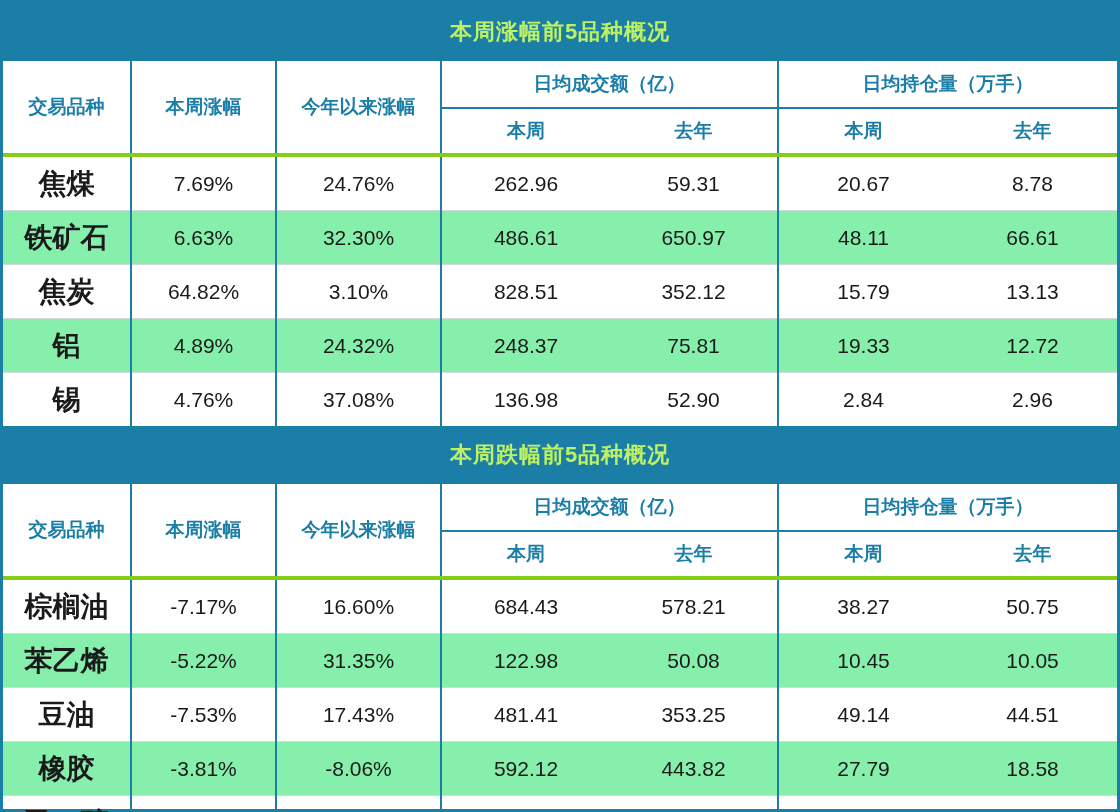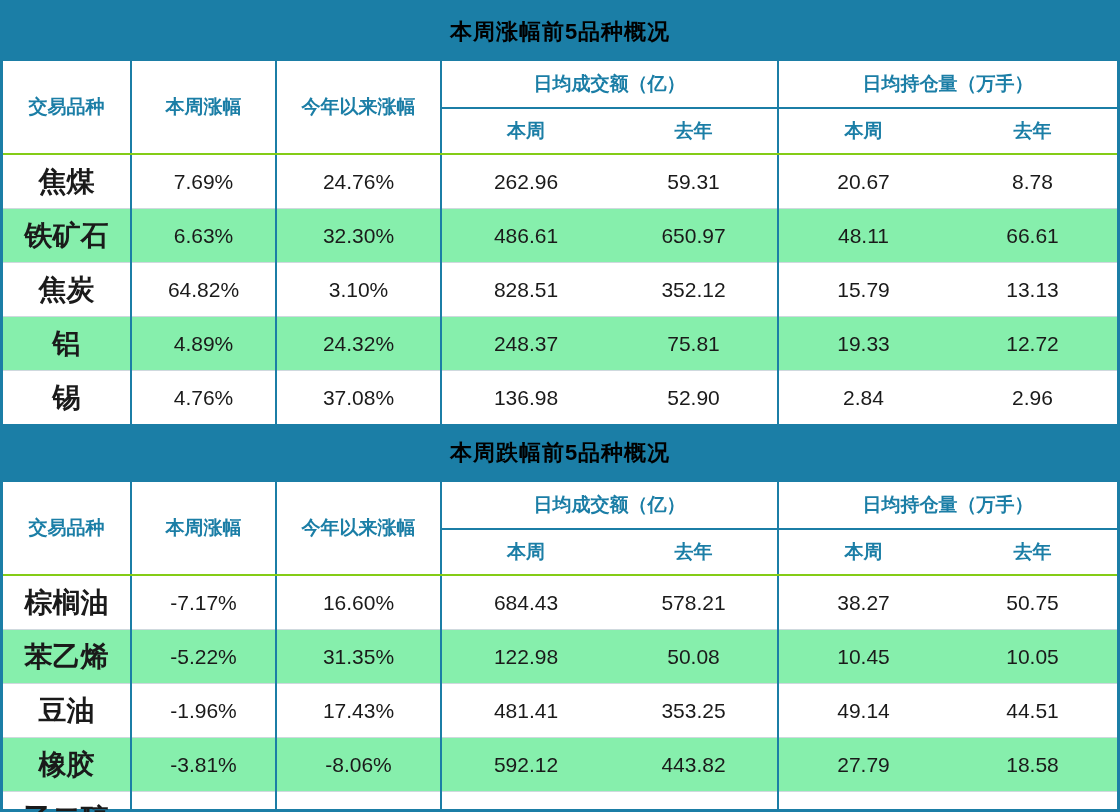--- a/index.html
+++ b/index.html
@@ -25,39 +25,39 @@
     display: flex;
     flex-direction: column;
   }
   table {
     width: 100%;
     border-collapse: collapse;
     table-layout: fixed;
   }
   .title-bar td {
     background: #1b7ea6;
-    color: #000000;
+    color: #bef264;
     font-size: 22px;
     font-weight: bold;
     text-align: center;
     height: 56px;
     letter-spacing: 1px;
     border: none;
   }
   .hdr td {
     color: #1b7ea6;
     font-weight: bold;
     font-size: 19px;
     text-align: center;
     background: #ffffff;
   }
   .hdr-top td { height: 44px; }
   .hdr-bot td { height: 42px; }
   .vline { border-left: 2px solid #1b7ea6; }
-  .hline-b { border-bottom: 2px solid #84cc16; }
+  .hline-b { border-bottom: 4px solid #84cc16; }
   .grouphdr {
     border-bottom: 2px solid #1b7ea6;
   }
   tbody tr td {
     height: 51px;
     font-size: 21px;
     text-align: center;
     border-bottom: 1px solid #cfd9de;
   }
   tbody tr:last-child td {
@@ -202,21 +202,21 @@
         <td class="name">苯乙烯</td>
         <td class="vline">-5.22%</td>
         <td class="vline">31.35%</td>
         <td class="vline">122.98</td>
         <td>50.08</td>
         <td class="vline">10.45</td>
         <td>10.05</td>
       </tr>
       <tr>
         <td class="name">豆油</td>
-        <td class="vline">-1.96%</td>
+        <td class="vline">-7.53%</td>
         <td class="vline">17.43%</td>
         <td class="vline">481.41</td>
         <td>353.25</td>
         <td class="vline">49.14</td>
         <td>44.51</td>
       </tr>
       <tr class="alt">
         <td class="name">橡胶</td>
         <td class="vline">-3.81%</td>
         <td class="vline">-8.06%</td>

